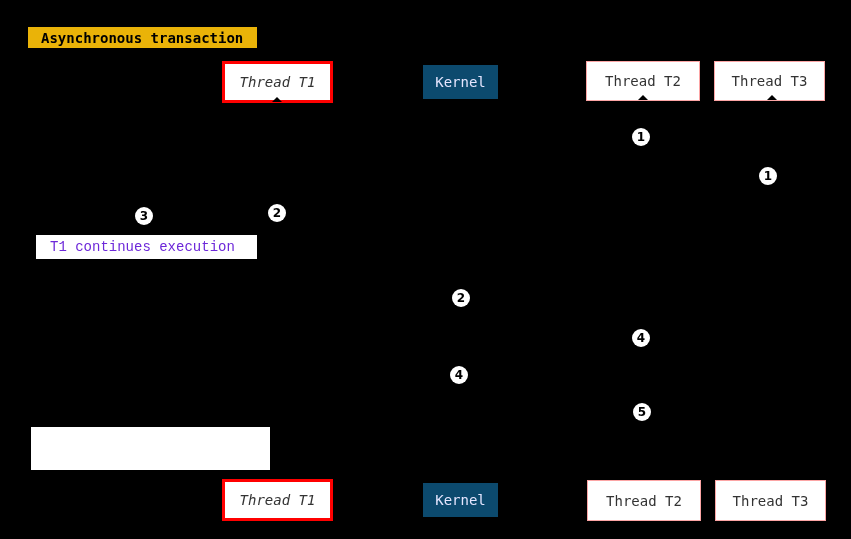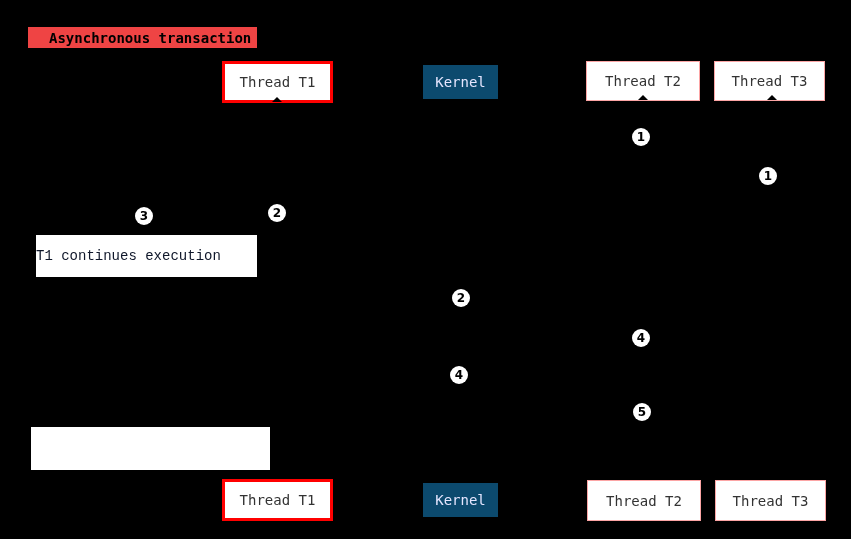--- a/index.html
+++ b/index.html
@@ -12,44 +12,44 @@
     width: 851px;
     height: 539px;
     background: #000000;
     overflow: hidden;
     font-family: "DejaVu Sans Mono", monospace;
   }
   .title-box {
     position: absolute;
     left: 28px; top: 27px;
     width: 229px; height: 21px;
-    background: #ef4444;
+    background: #eab308;
     color: #000000;
     font-family: "DejaVu Sans Mono", monospace;
     font-size: 14px;
     font-weight: bold;
     display: flex;
     align-items: center;
-    padding-left: 21px;
+    padding-left: 13px;
     box-sizing: border-box;
     white-space: nowrap;
   }
   .pbox {
     position: absolute;
     display: flex;
     align-items: center;
     justify-content: center;
     box-sizing: border-box;
     font-family: "DejaVu Sans Mono", monospace;
     font-size: 14px;
     color: #333333;
     background: #ffffff;
     white-space: nowrap;
   }
-  .pbox.red-border  { border: 3px solid #ff0000; }
+  .pbox.red-border  { border: 3px solid #ff0000; font-style: italic; }
   .pbox.blue-border { border: 1px solid #fca5a5; }
   .pbox.kernel {
     background: #0c4a6e;
     color: #e6e6ff;
     border: none;
   }
   .marker {
     position: absolute;
     width: 18px; height: 18px;
     border-radius: 50%;
@@ -59,28 +59,28 @@
     font-size: 12px;
     font-weight: bold;
     display: flex;
     align-items: center;
     justify-content: center;
     line-height: 1;
   }
   .note-box {
     position: absolute;
     left: 36px; top: 235px;
-    width: 221px; height: 42px;
+    width: 221px; height: 24px;
     background: #ffffff;
-    color: #0f172a;
+    color: #6d28d9;
     font-family: "Liberation Mono", monospace;
     font-size: 14px;
     display: flex;
     align-items: center;
-    padding-left: 0;
+    padding-left: 14px;
     box-sizing: border-box;
     white-space: nowrap;
   }
   .blank-note-box {
     position: absolute;
     left: 31px; top: 427px;
     width: 239px; height: 43px;
     background: #ffffff;
   }
   .notch-up {

